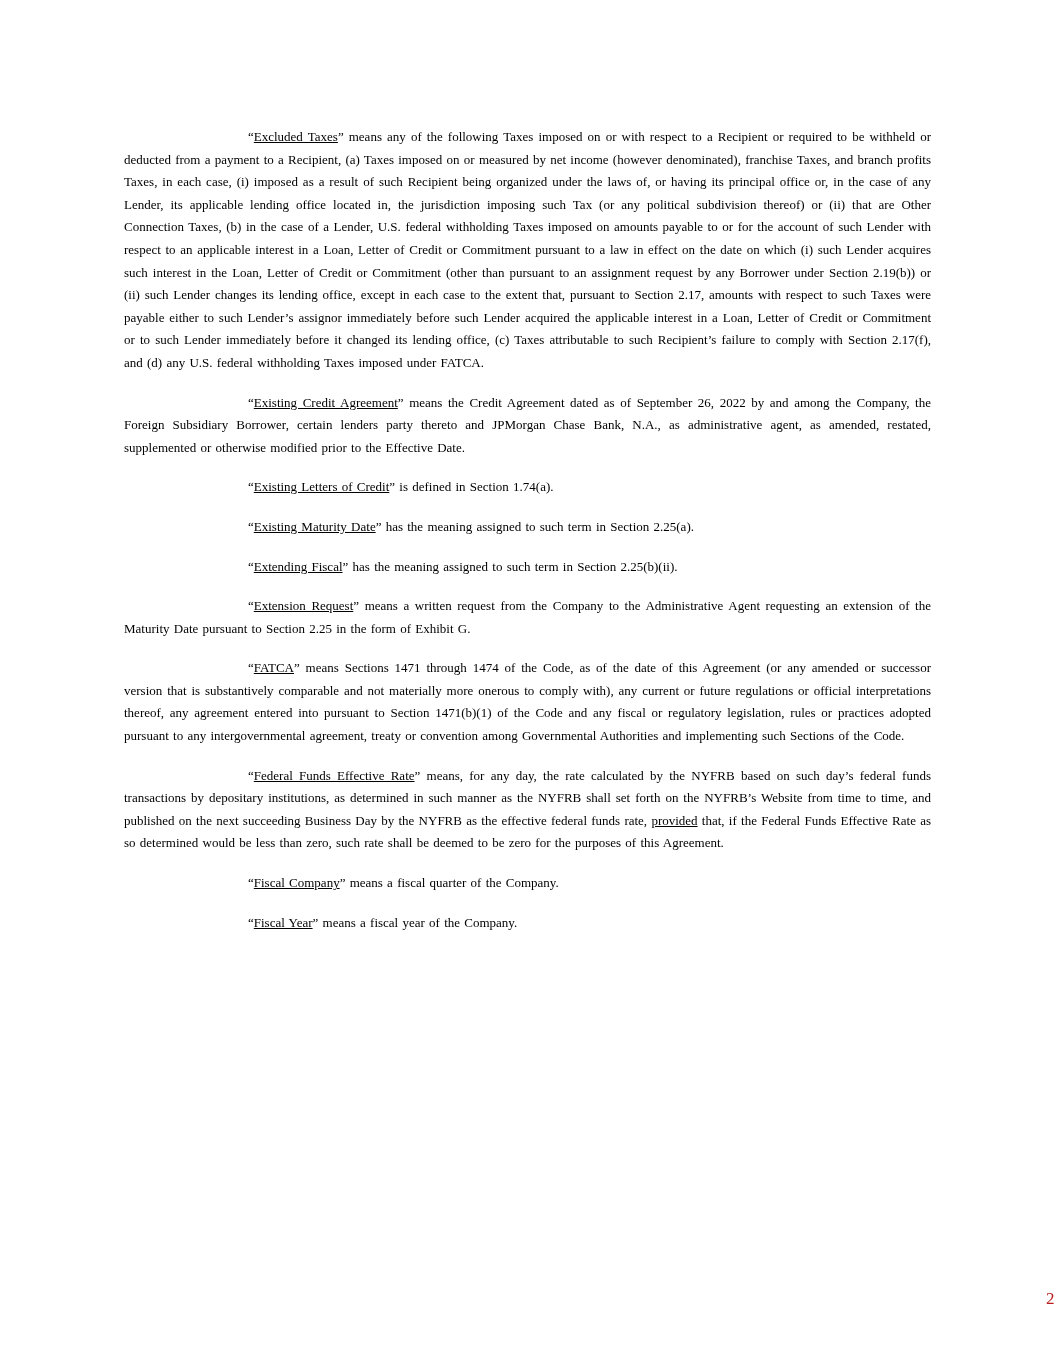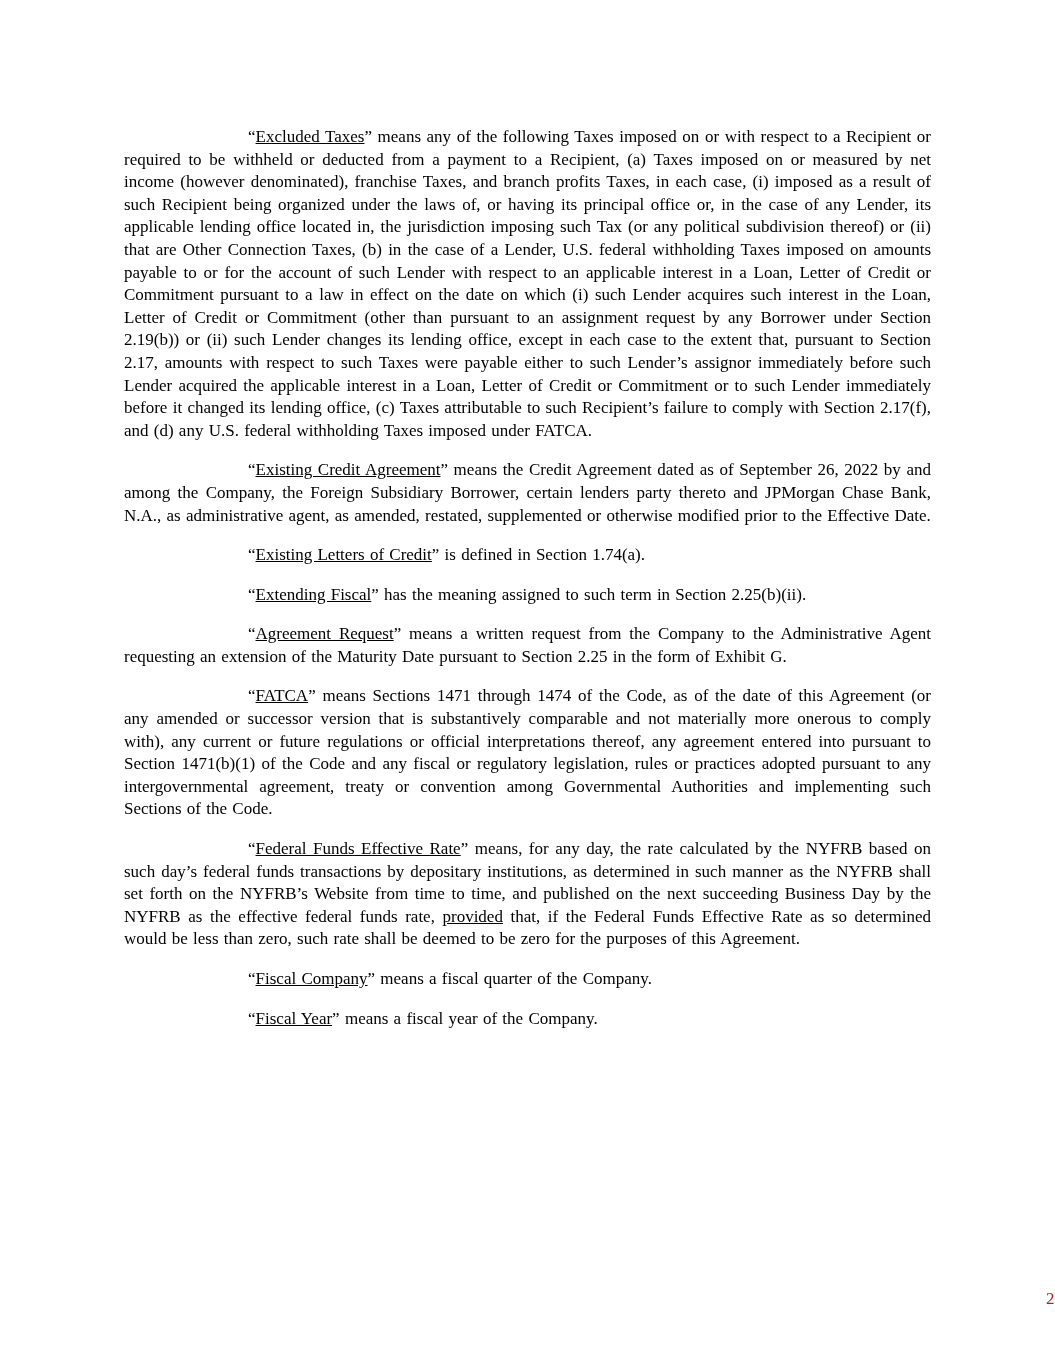--- a/index.html
+++ b/index.html
@@ -14,21 +14,21 @@
     margin: 0 auto;
     background: #ffffff;
     box-sizing: border-box;
     padding: 126px 124px 0 124px;
     overflow: hidden;
     font-family: "Liberation Serif", "DejaVu Serif", serif;
     color: #000000;
   }
   .content p.para {
     margin: 0 0 17px 0;
-    font-size: 17px;
+    font-size: 13px;
     line-height: 22.6px;
     text-align: justify;
     text-indent: 124px;
     word-spacing: 1px;
   }
   .u {
     text-decoration: underline;
   }
   .page-number {
     position: absolute;
@@ -42,21 +42,22 @@
   }
 </style>
 </head>
 <body>
 
 <div class="page">
   <div class="content" id="definitions-container">
       <p class="para"><span>“</span><span class="u">Excluded Taxes</span><span>” means any of the following Taxes imposed on or with respect to a Recipient or required to be withheld or deducted from a payment to a Recipient, (a) Taxes imposed on or measured by net income (however denominated), franchise Taxes, and branch profits Taxes, in each case, (i) imposed as a result of such Recipient being organized under the laws of, or having its principal office or, in the case of any Lender, its applicable lending office located in, the jurisdiction imposing such Tax (or any political subdivision thereof) or (ii) that are Other Connection Taxes, (b) in the case of a Lender, U.S. federal withholding Taxes imposed on amounts payable to or for the account of such Lender with respect to an applicable interest in a Loan, Letter of Credit or Commitment pursuant to a law in effect on the date on which (i) such Lender acquires such interest in the Loan, Letter of Credit or Commitment (other than pursuant to an assignment request by any Borrower under Section 2.19(b)) or (ii) such Lender changes its lending office, except in each case to the extent that, pursuant to Section 2.17, amounts with respect to such Taxes were payable either to such Lender’s assignor immediately before such Lender acquired the applicable interest in a Loan, Letter of Credit or Commitment or to such Lender immediately before it changed its lending office, (c) Taxes attributable to such Recipient’s failure to comply with Section 2.17(f), and (d) any U.S. federal withholding Taxes imposed under FATCA.</span></p>
       <p class="para"><span>“</span><span class="u">Existing Credit Agreement</span><span>” means the Credit Agreement dated as of September 26, 2022 by and among the Company, the Foreign Subsidiary Borrower, certain lenders party thereto and JPMorgan Chase Bank, N.A., as administrative agent, as amended, restated, supplemented or otherwise modified prior to the Effective Date.</span></p>
       <p class="para"><span>“</span><span class="u">Existing Letters of Credit</span><span>” is defined in Section 1.74(a).</span></p>
+      <p class="para"><span>“</span><span class="u">Existing Maturity Date</span><span>” has the meaning assigned to such term in Section 2.25(a).</span></p>
       <p class="para"><span>“</span><span class="u">Extending Fiscal</span><span>” has the meaning assigned to such term in Section 2.25(b)(ii).</span></p>
-      <p class="para"><span>“</span><span class="u">Agreement Request</span><span>” means a written request from the Company to the Administrative Agent requesting an extension of the Maturity Date pursuant to Section 2.25 in the form of Exhibit G.</span></p>
+      <p class="para"><span>“</span><span class="u">Extension Request</span><span>” means a written request from the Company to the Administrative Agent requesting an extension of the Maturity Date pursuant to Section 2.25 in the form of Exhibit G.</span></p>
       <p class="para"><span>“</span><span class="u">FATCA</span><span>” means Sections 1471 through 1474 of the Code, as of the date of this Agreement (or any amended or successor version that is substantively comparable and not materially more onerous to comply with), any current or future regulations or official interpretations thereof, any agreement entered into pursuant to Section 1471(b)(1) of the Code and any fiscal or regulatory legislation, rules or practices adopted pursuant to any intergovernmental agreement, treaty or convention among Governmental Authorities and implementing such Sections of the Code.</span></p>
       <p class="para"><span>“</span><span class="u">Federal Funds Effective Rate</span><span>” means, for any day, the rate calculated by the NYFRB based on such day’s federal funds transactions by depositary institutions, as determined in such manner as the NYFRB shall set forth on the NYFRB’s Website from time to time, and published on the next succeeding Business Day by the NYFRB as the effective federal funds rate, </span><span class="u">provided</span><span> that, if the Federal Funds Effective Rate as so determined would be less than zero, such rate shall be deemed to be zero for the purposes of this Agreement.</span></p>
       <p class="para"><span>“</span><span class="u">Fiscal Company</span><span>” means a fiscal quarter of the Company.</span></p>
       <p class="para"><span>“</span><span class="u">Fiscal Year</span><span>” means a fiscal year of the Company.</span></p>
     </div>
   <div class="page-number">21</div>
 </div>
 
 </body></html>

